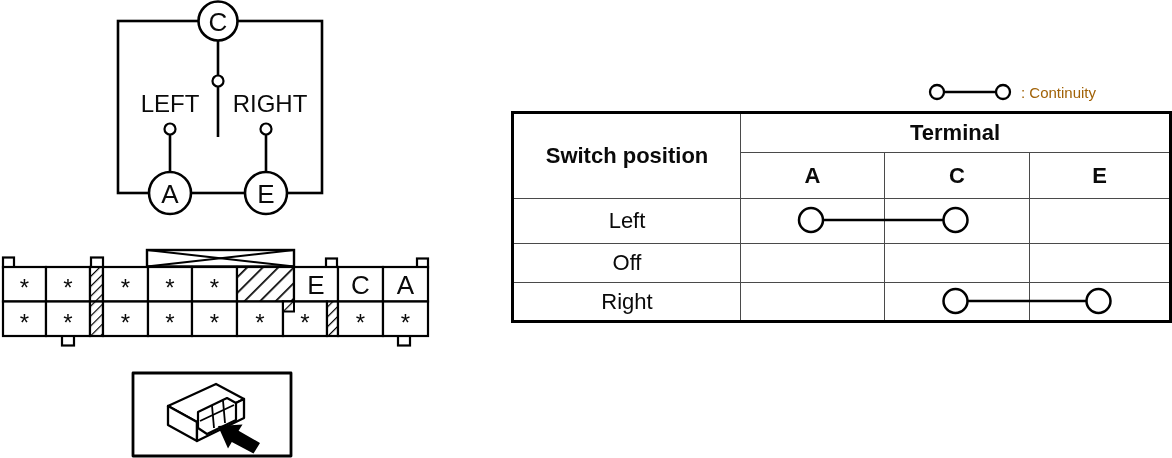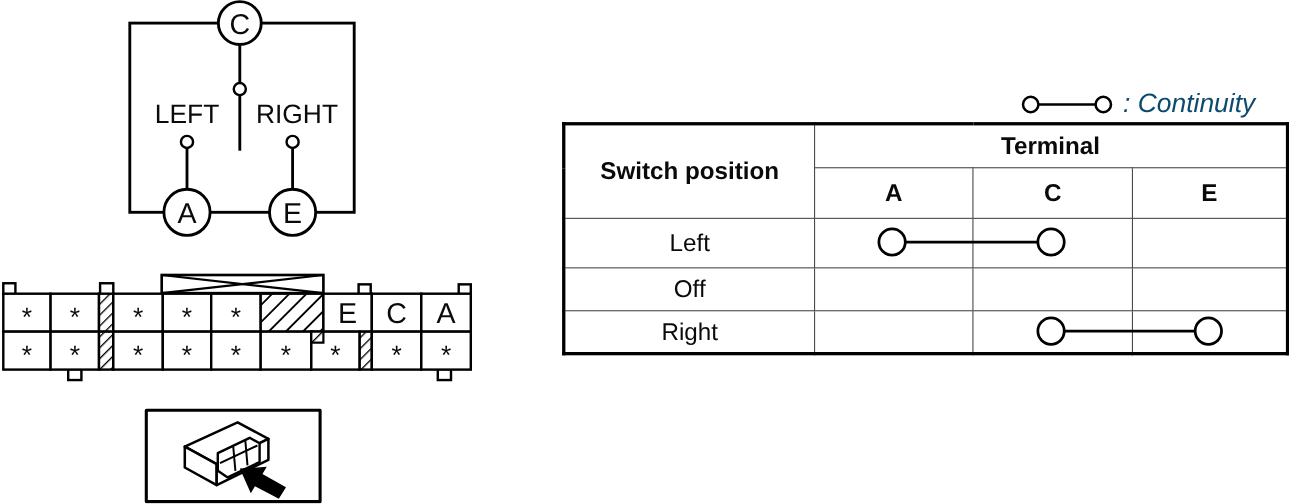--- a/index.html
+++ b/index.html
@@ -3,21 +3,21 @@
 <meta charset="utf-8">
 <style>
   html,body{margin:0;padding:0;background:#fff;}
   #page{position:relative;width:1172px;height:458px;background:#ffffff;overflow:hidden;
         font-family:"Liberation Sans",sans-serif;color:#000;}
   svg{display:block;}
   .abs{position:absolute;}
 
   
   #legend{left:928px;top:81px;display:flex;align-items:center;gap:9px;}
-  #legend .lg-text{font-size:24px;color:#0c4a6e;white-space:nowrap;font-style:italic;}
+  #legend .lg-text{font-size:15px;color:#a16207;white-space:nowrap;}
 
   
   #cont-table{left:511px;top:111px;border-collapse:collapse;table-layout:fixed;}
   #cont-table{border:3px solid #000;}
   #cont-table td,#cont-table th{border:1.5px solid #4a4a4a;padding:0;text-align:center;
       vertical-align:middle;font-size:22px;overflow:hidden;}
   #cont-table th{font-weight:bold;color:#0a0a0a;}
   #cont-table td{font-weight:normal;color:#0a0a0a;}
   #cont-overlay{left:511px;top:111px;pointer-events:none;}
 

